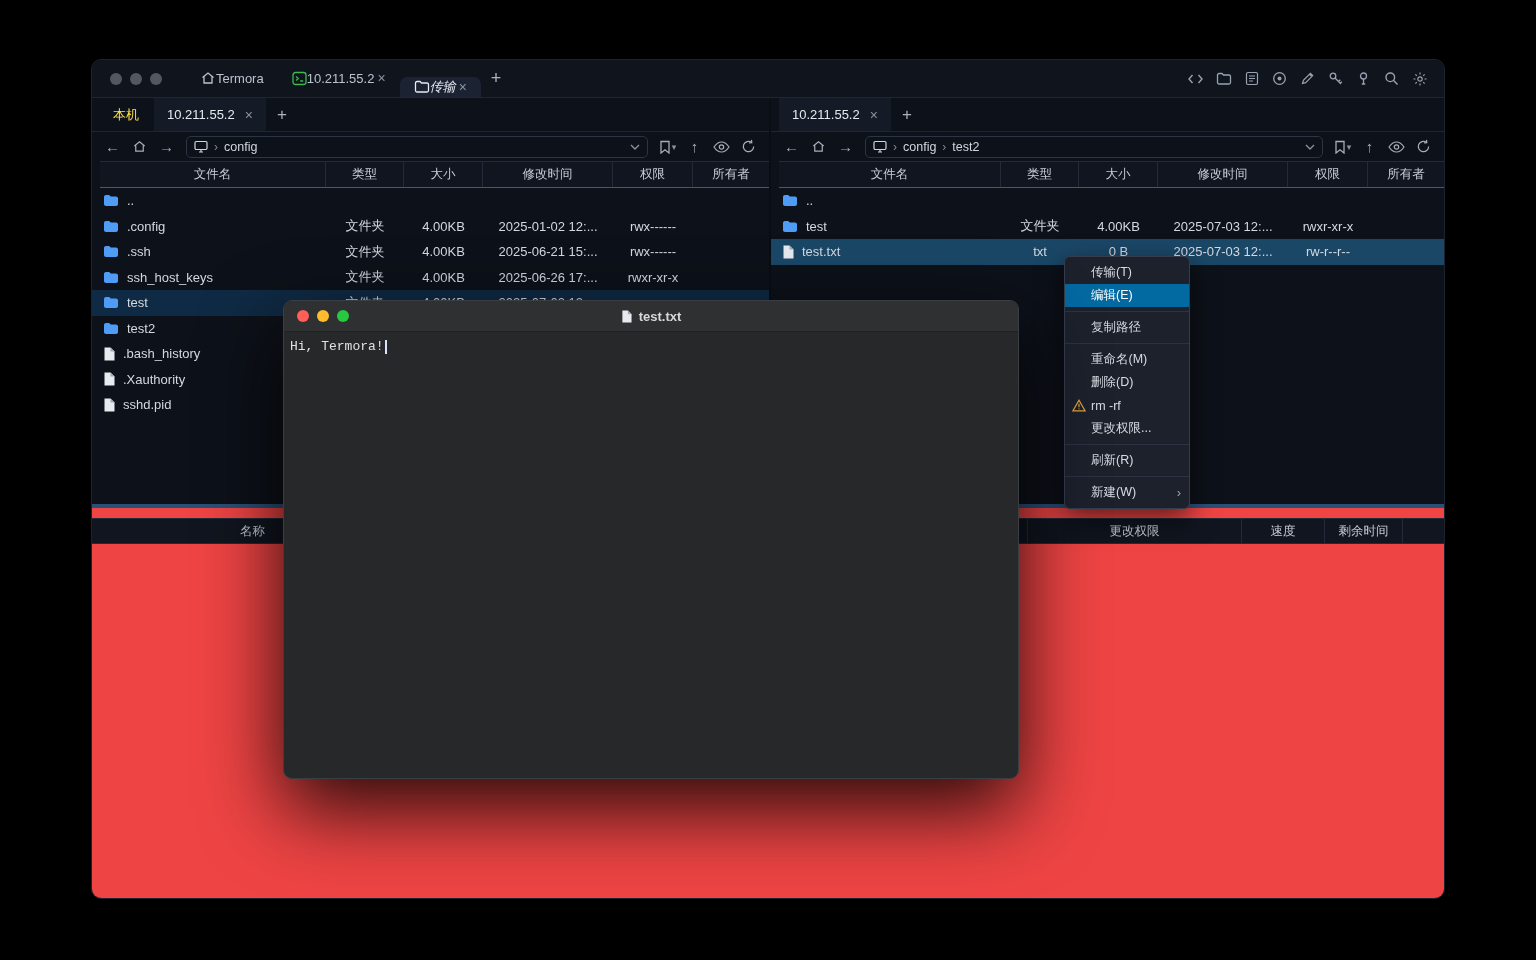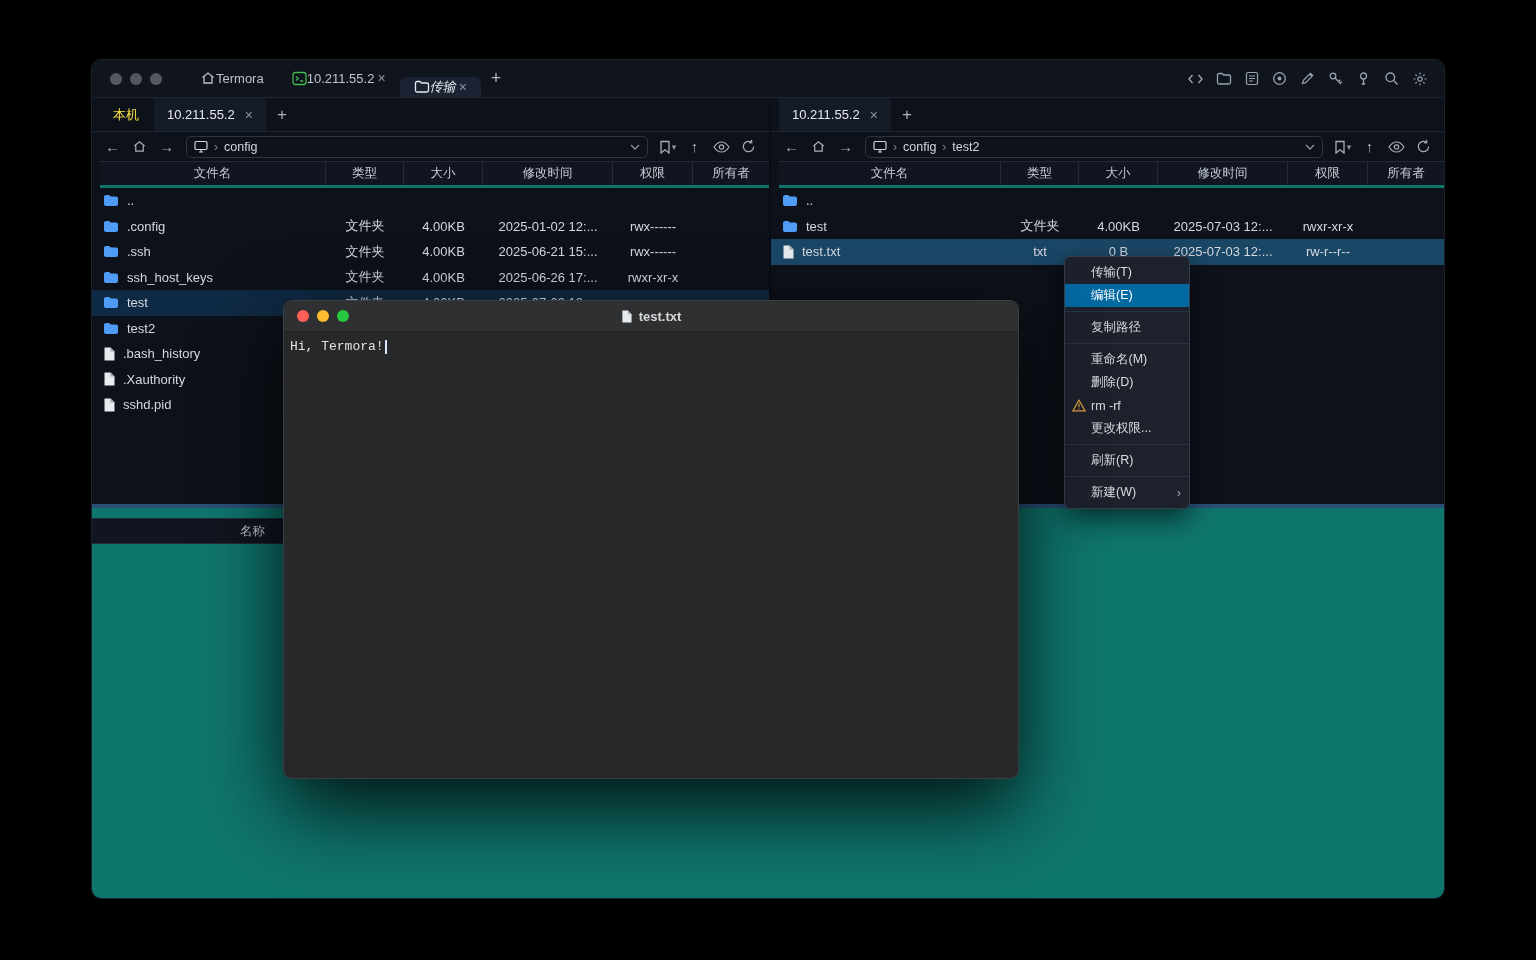--- a/index.html
+++ b/index.html
@@ -45,37 +45,37 @@
   .nav-btn { width:25px; height:24px; display:flex; align-items:center; justify-content:center;
     color:#a7aeba; font-size:15px; border-radius:4px; }
   .caret { font-size:9px; margin-left:1px; color:#8b93a1; }
   .pathbox { flex:1; height:22px; border:1px solid #2c3445; border-radius:5px; margin:0 5px;
     display:flex; align-items:center; gap:6px; padding:0 7px; font-size:12.5px; color:#d2d6de; }
   .crumb-sep { color:#7f8795; font-size:12px; }
   .path-chev { margin-left:auto; color:#8b93a1; }
 
   .table-header { height:27px; flex:none; display:grid;
     grid-template-columns:minmax(0,1fr) 78px 79px 130px 80px 76px;
-    background:#10151f; border-top:1px solid #232a3a; border-bottom:3px solid #0f766e;margin-left:8px; }
+    background:#10151f; border-top:1px solid #232a3a; border-bottom:1px solid #0f766e;margin-left:8px; }
   .th { display:flex; align-items:center; justify-content:center; font-size:12.5px;
     color:#c7cdd7; border-right:1px solid #232a3a; }
   .th:last-child { border-right:none; }
 
   .table-body { flex:1; overflow:hidden; }
   .frow { height:25.5px; display:grid;
     grid-template-columns:minmax(0,1fr) 78px 79px 130px 80px 76px; align-items:center;
     font-size:13px; color:#d4d8df; }
   .frow.sel-left { background:#0f2a44; }
   .frow.sel-right { background:#1b4767; }
   .cell { padding:0 6px; white-space:nowrap; overflow:hidden; text-align:center; }
   .cell.name { display:flex; align-items:center; gap:8px; padding-left:11px; text-align:left; }
 
   
   .splitter { height:4px; flex:none; background:#2a5078; }
-  .bottom { flex:1; display:flex; flex-direction:row; background:#0f766e; padding-top:10px; }
+  .bottom { flex:1; display:flex; flex-direction:column; background:#ef4444; padding-top:10px; }
   .bottom-header { height:26px; flex:none; display:grid;
     grid-template-columns:322px 1fr 214px 83px 78px 41px;
     background:#10151f; border-top:1px solid #232a3a; border-bottom:1px solid #232a3a; }
   .bh { display:flex; align-items:center; justify-content:center; font-size:12.5px;
     color:#c7cdd7; border-right:1px solid #232a3a; }
   .bh:last-child { border-right:none; }
   .bottom-body { flex:1; }
 
   
   .context-menu { position:absolute; left:1064px; top:256px; width:126px; z-index:40;

